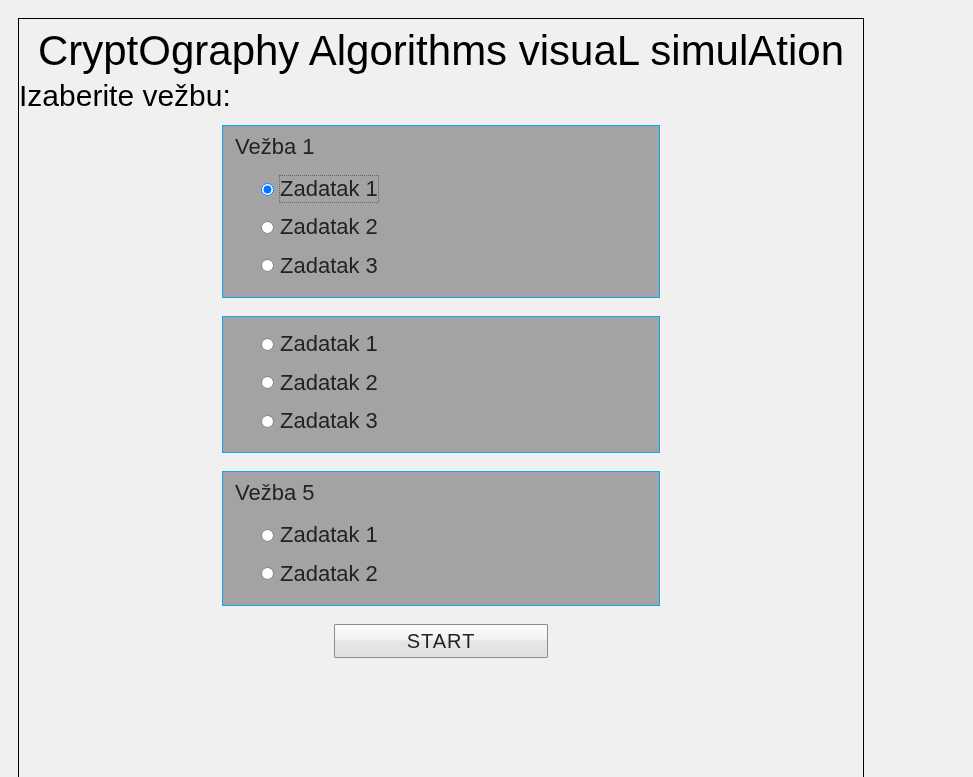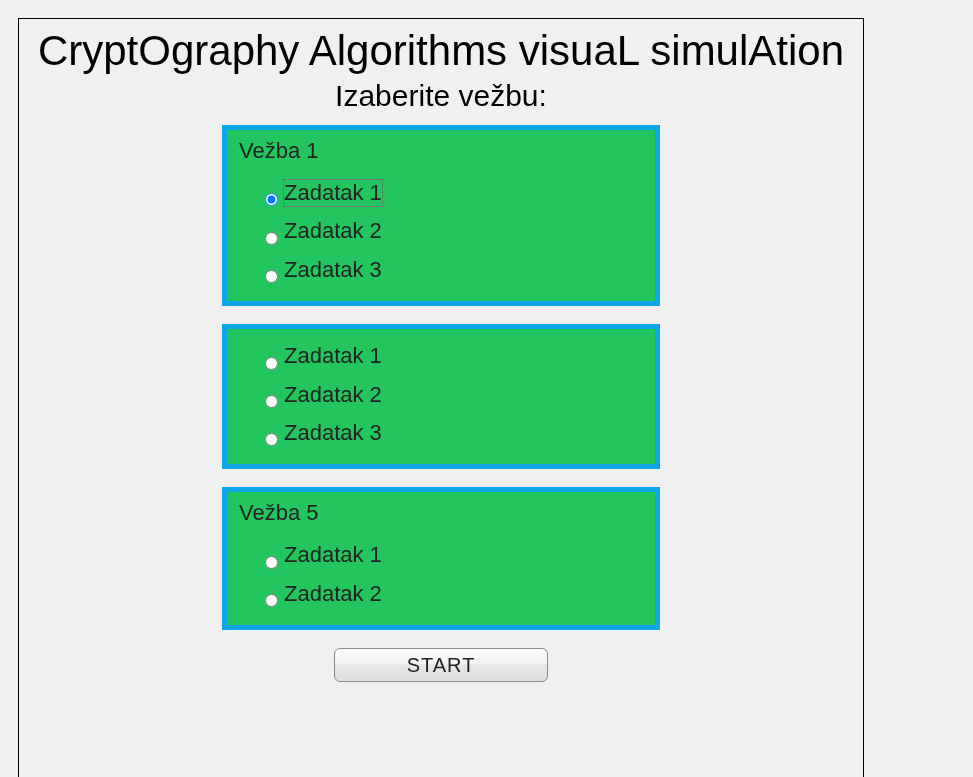--- a/index.html
+++ b/index.html
@@ -23,44 +23,43 @@
       padding-top: 8px;
     }
     .title {
       text-align: center;
       font-size: 42px;
       font-weight: normal;
       color: #000;
       margin-bottom: 4px;
     }
     .subtitle {
-      text-align: center;
       font-size: 30px;
       font-weight: normal;
       color: #000;
       margin-bottom: 12px;
     }
     .groups {
       width: 438px;
       margin: 0 auto;
     }
     .group {
-      border: 5px solid #0ea5e9;
-      background: #22c55e;
+      border: 1px solid #0ea5e9;
+      background: #a3a3a3;
       padding: 8px 12px 12px 12px;
       margin-bottom: 18px;
     }
     .group-title {
       font-size: 22px;
       color: #222;
       margin-bottom: 10px;
     }
     .option-row {
       display: flex;
-      align-items: flex-end;
+      align-items: center;
       padding: 6px 0 6px 26px;
       font-size: 22px;
       color: #222;
       cursor: pointer;
     }
     .option-row input[type="radio"] {
       margin-right: 6px;
       cursor: pointer;
     }
     .option-label {
@@ -75,21 +74,21 @@
       margin-top: 6px;
     }
     .start-button {
       width: 214px;
       height: 34px;
       font-size: 20px;
       letter-spacing: 1px;
       color: #222;
       background: linear-gradient(to bottom, #fdfdfd 0%, #f2f2f2 45%, #e6e6e6 50%, #e0e0e0 100%);
       border: 1px solid #8c8c8c;
-      border-radius: 6px;
+      border-radius: 1px;
       cursor: pointer;
     }
   </style>
 </head>
 <body>
 
 <div class="frame">
   <h1 class="title">CryptOgraphy Algorithms visuaL simulAtion</h1>
   <h2 class="subtitle">Izaberite vežbu:</h2>
 

